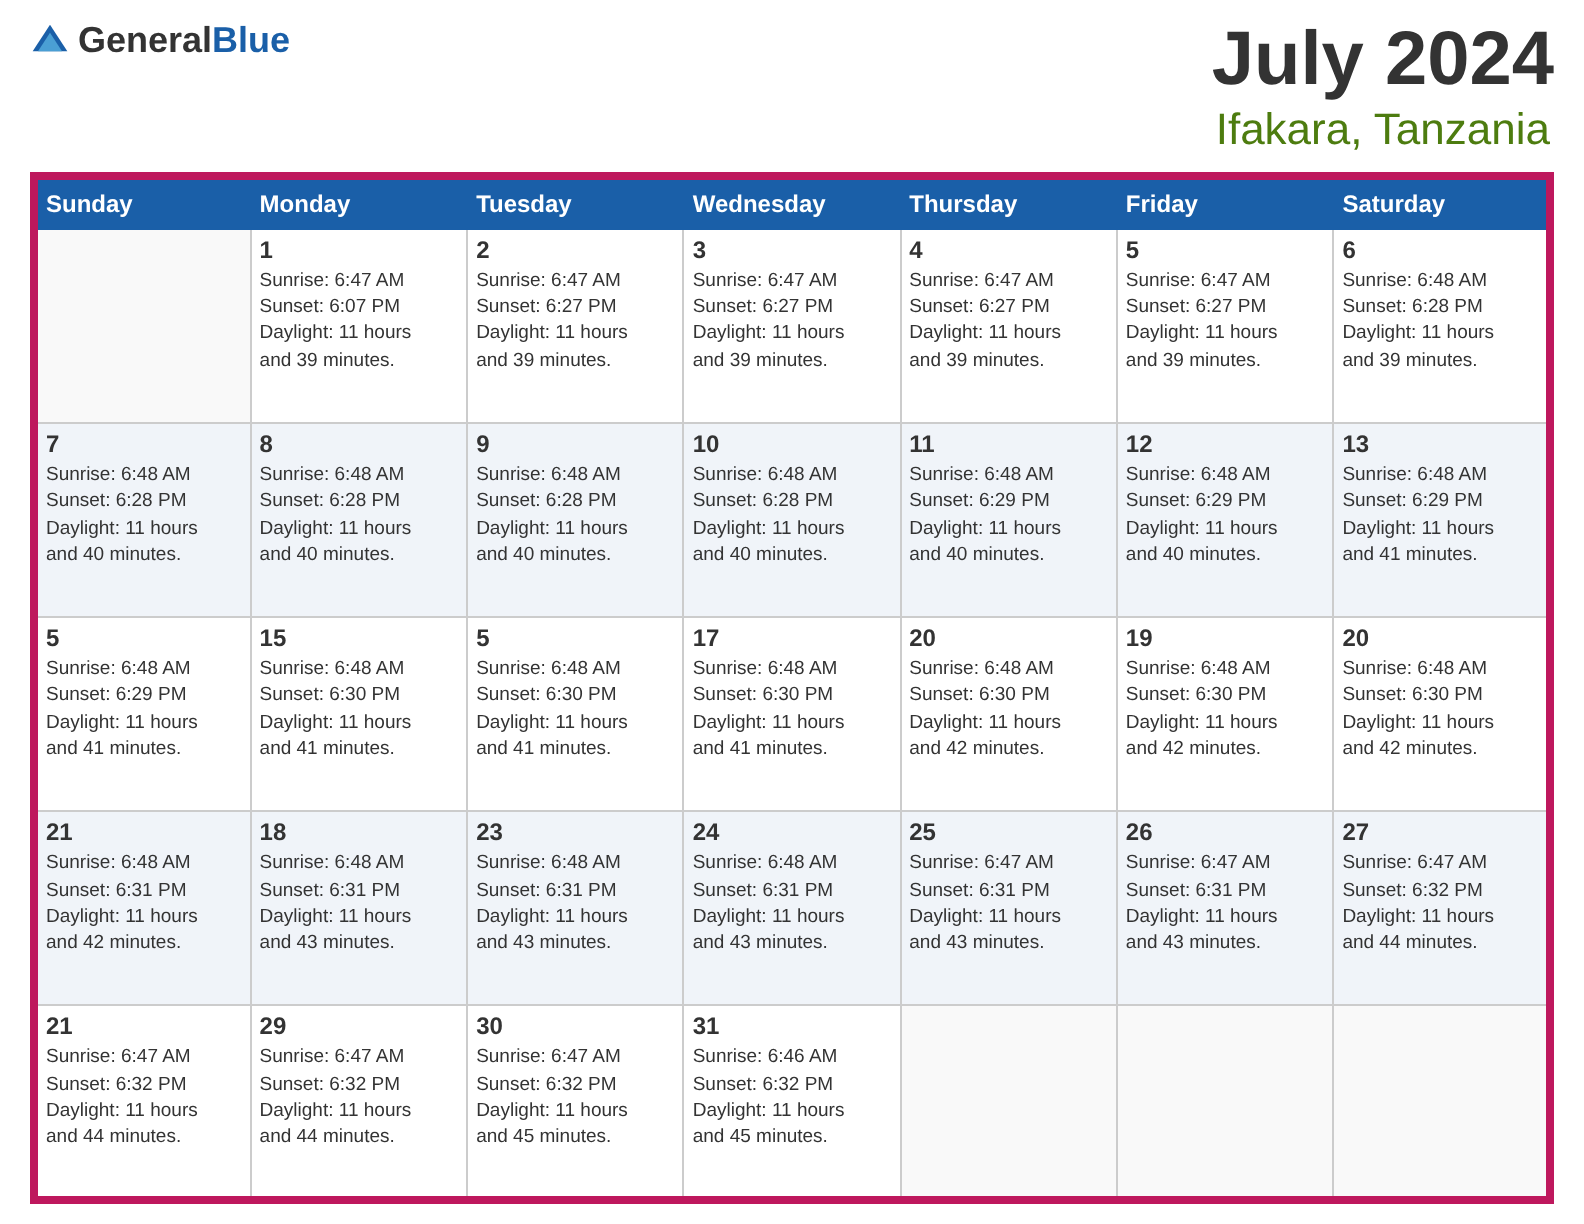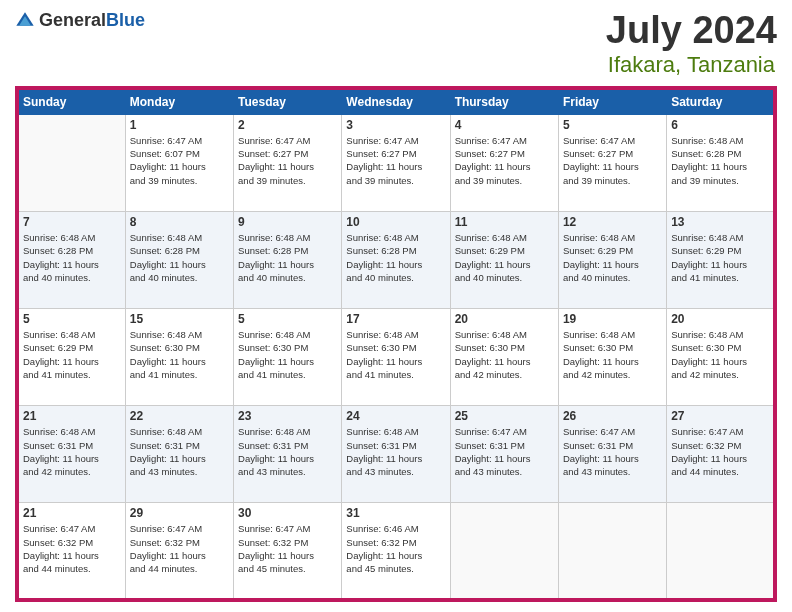--- a/index.html
+++ b/index.html
@@ -270,21 +270,21 @@
         </tr>
         <tr class="alt-row">
           <td>
         <span class="day-number">21</span>
         <span class="cell-line">Sunrise: 6:48 AM</span>
         <span class="cell-line">Sunset: 6:31 PM</span>
         <span class="cell-line">Daylight: 11 hours</span>
         <span class="cell-line">and 42 minutes.</span>
       </td>
           <td>
-        <span class="day-number">22</span>
+        <span class="day-number">18</span>
         <span class="cell-line">Sunrise: 6:48 AM</span>
         <span class="cell-line">Sunset: 6:31 PM</span>
         <span class="cell-line">Daylight: 11 hours</span>
         <span class="cell-line">and 43 minutes.</span>
       </td>
           <td>
         <span class="day-number">23</span>
         <span class="cell-line">Sunrise: 6:48 AM</span>
         <span class="cell-line">Sunset: 6:31 PM</span>
         <span class="cell-line">Daylight: 11 hours</span>

